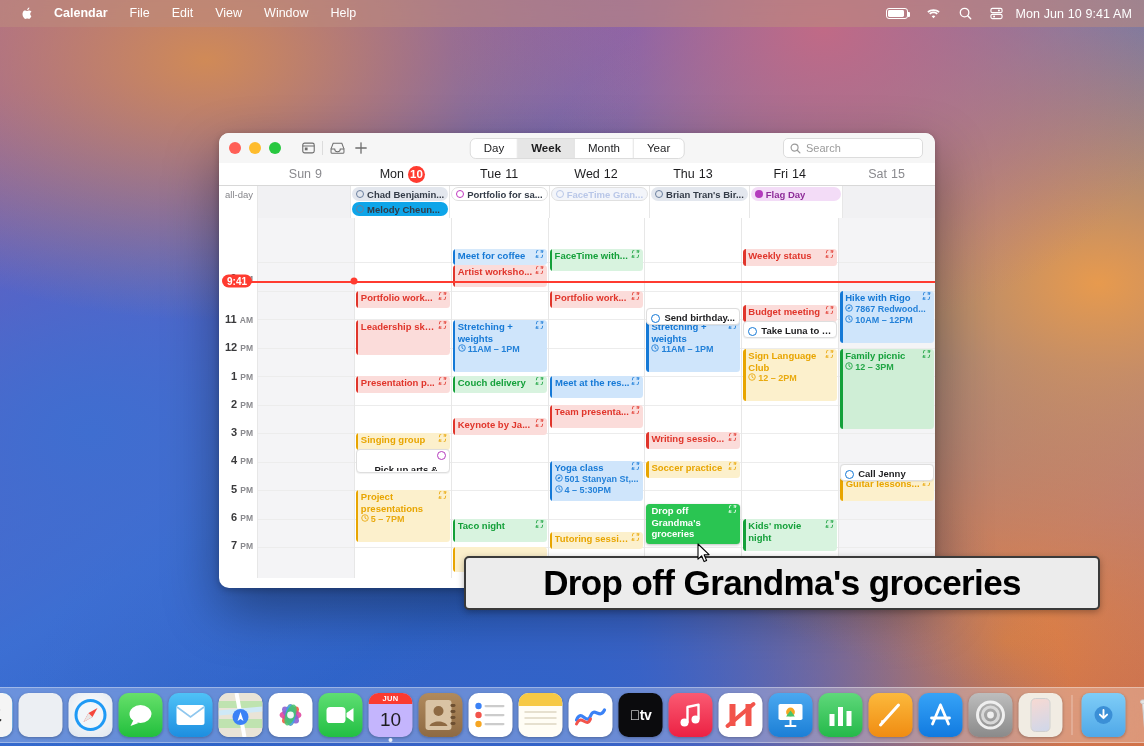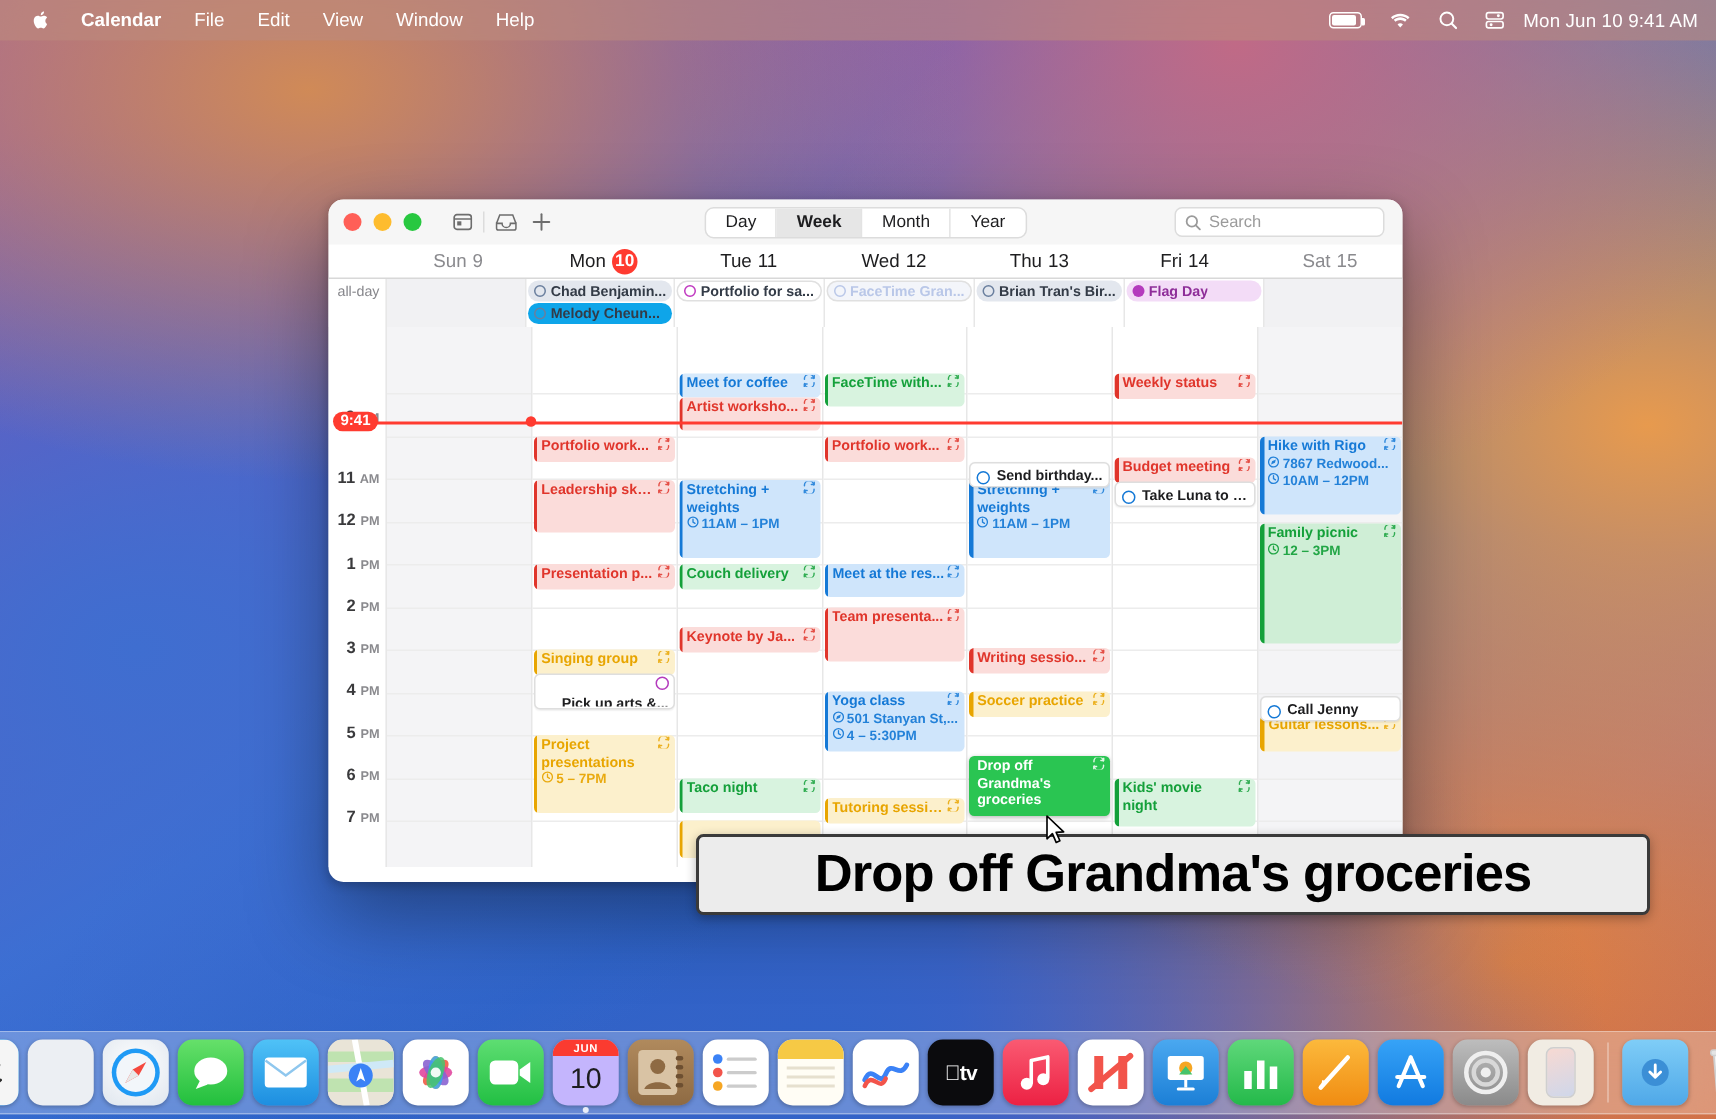--- a/index.html
+++ b/index.html
@@ -638,21 +638,21 @@
             <div class="tt">
               <span class="title">Meet at the res...</span>
               <span class="rep"><svg width="9" height="8" viewBox="0 0 10 9">
                   <path d="M1.4 3.2A3.4 3.4 0 0 1 8.4 2.6" fill="none" stroke="#1579d6" stroke-width="1.1" stroke-linecap="round"></path>
                   <path d="M8.6 5.8A3.4 3.4 0 0 1 1.6 6.4" fill="none" stroke="#1579d6" stroke-width="1.1" stroke-linecap="round"></path>
                   <path d="M6.6 2.3h2.1v-2" fill="none" stroke="#1579d6" stroke-width="1.1" stroke-linecap="round" stroke-linejoin="round"></path>
                   <path d="M3.4 6.7H1.3v2" fill="none" stroke="#1579d6" stroke-width="1.1" stroke-linecap="round" stroke-linejoin="round"></path>
                 </svg></span>
             </div>
           </div>
-          <div class="ev" style="top:187px;height:36px;background:#fbdcda;color:#e0352b;">
+          <div class="ev" style="top:187px;height:23px;background:#fbdcda;color:#e0352b;">
             <span class="bar" style="background:#e0352b;"></span>
             <div class="tt">
               <span class="title">Team presenta...</span>
               <span class="rep"><svg width="9" height="8" viewBox="0 0 10 9">
                   <path d="M1.4 3.2A3.4 3.4 0 0 1 8.4 2.6" fill="none" stroke="#e0352b" stroke-width="1.1" stroke-linecap="round"></path>
                   <path d="M8.6 5.8A3.4 3.4 0 0 1 1.6 6.4" fill="none" stroke="#e0352b" stroke-width="1.1" stroke-linecap="round"></path>
                   <path d="M6.6 2.3h2.1v-2" fill="none" stroke="#e0352b" stroke-width="1.1" stroke-linecap="round" stroke-linejoin="round"></path>
                   <path d="M3.4 6.7H1.3v2" fill="none" stroke="#e0352b" stroke-width="1.1" stroke-linecap="round" stroke-linejoin="round"></path>
                 </svg></span>
             </div>
@@ -801,20 +801,39 @@
                   <path d="M8.6 5.8A3.4 3.4 0 0 1 1.6 6.4" fill="none" stroke="#e0352b" stroke-width="1.1" stroke-linecap="round"></path>
                   <path d="M6.6 2.3h2.1v-2" fill="none" stroke="#e0352b" stroke-width="1.1" stroke-linecap="round" stroke-linejoin="round"></path>
                   <path d="M3.4 6.7H1.3v2" fill="none" stroke="#e0352b" stroke-width="1.1" stroke-linecap="round" stroke-linejoin="round"></path>
                 </svg></span>
             </div>
           </div>
           <div class="ev todo" style="top:103px;height:17px;z-index:6;">
             <span class="circ" style="border-color:#1579d6;"></span>
             <span class="title">Take Luna to th...</span>
           </div>
+          <div class="ev multi" style="top:131px;height:52px;background:#fcf0cc;color:#e8a500;">
+            <span class="bar" style="background:#e8a500;"></span>
+            <div class="tt">
+              <span class="title">Sign Language Club</span>
+              <span class="rep"><svg width="9" height="8" viewBox="0 0 10 9">
+                  <path d="M1.4 3.2A3.4 3.4 0 0 1 8.4 2.6" fill="none" stroke="#e8a500" stroke-width="1.1" stroke-linecap="round"></path>
+                  <path d="M8.6 5.8A3.4 3.4 0 0 1 1.6 6.4" fill="none" stroke="#e8a500" stroke-width="1.1" stroke-linecap="round"></path>
+                  <path d="M6.6 2.3h2.1v-2" fill="none" stroke="#e8a500" stroke-width="1.1" stroke-linecap="round" stroke-linejoin="round"></path>
+                  <path d="M3.4 6.7H1.3v2" fill="none" stroke="#e8a500" stroke-width="1.1" stroke-linecap="round" stroke-linejoin="round"></path>
+                </svg></span>
+            </div>
+            <div class="meta">
+              <span class="g"><svg width="8" height="8" viewBox="0 0 9 9">
+                  <circle cx="4.5" cy="4.5" r="3.7" fill="none" stroke="#e8a500" stroke-width="1"></circle>
+                  <path d="M4.5 2.4v2.2l1.5 0.9" fill="none" stroke="#e8a500" stroke-width="1" stroke-linecap="round"></path>
+                </svg></span>
+              <span>12 – 2PM</span>
+            </div>
+          </div>
           <div class="ev multi" style="top:301px;height:32px;background:#d8f3df;color:#14a03a;">
             <span class="bar" style="background:#14a03a;"></span>
             <div class="tt">
               <span class="title">Kids' movie night</span>
               <span class="rep"><svg width="9" height="8" viewBox="0 0 10 9">
                   <path d="M1.4 3.2A3.4 3.4 0 0 1 8.4 2.6" fill="none" stroke="#14a03a" stroke-width="1.1" stroke-linecap="round"></path>
                   <path d="M8.6 5.8A3.4 3.4 0 0 1 1.6 6.4" fill="none" stroke="#14a03a" stroke-width="1.1" stroke-linecap="round"></path>
                   <path d="M6.6 2.3h2.1v-2" fill="none" stroke="#14a03a" stroke-width="1.1" stroke-linecap="round" stroke-linejoin="round"></path>
                   <path d="M3.4 6.7H1.3v2" fill="none" stroke="#14a03a" stroke-width="1.1" stroke-linecap="round" stroke-linejoin="round"></path>
                 </svg></span>

